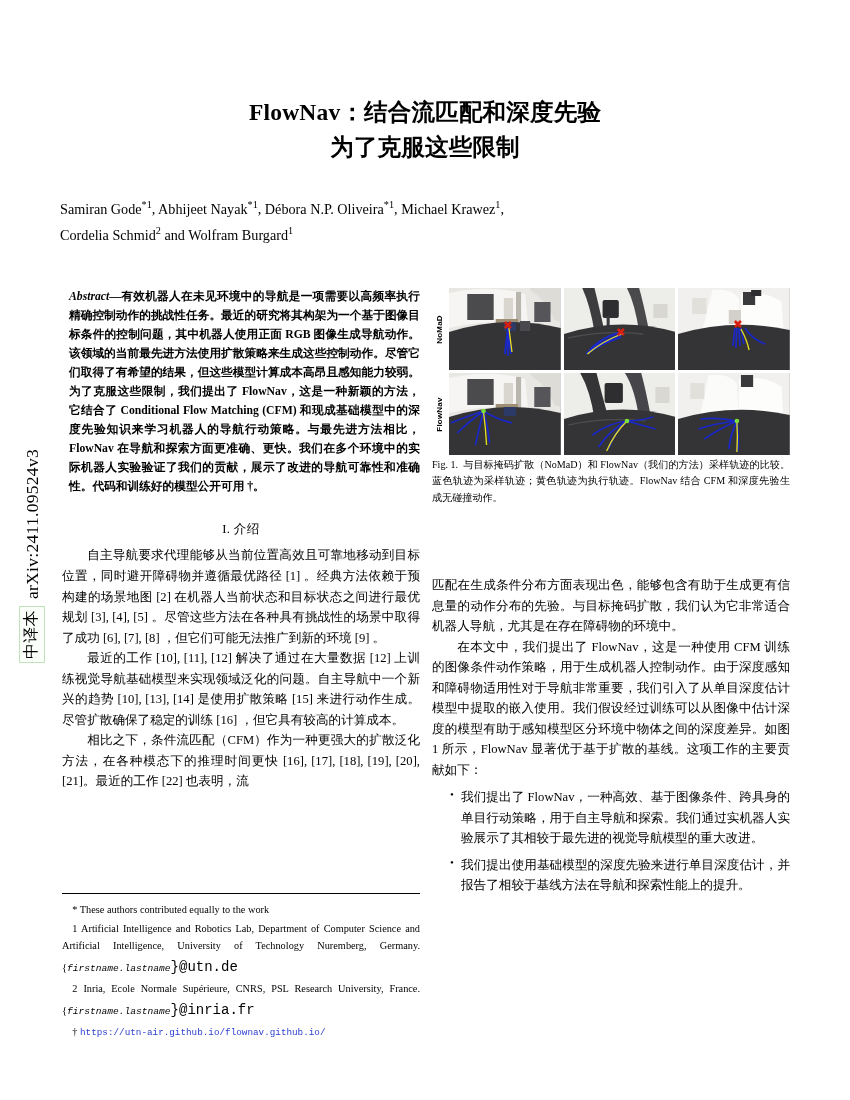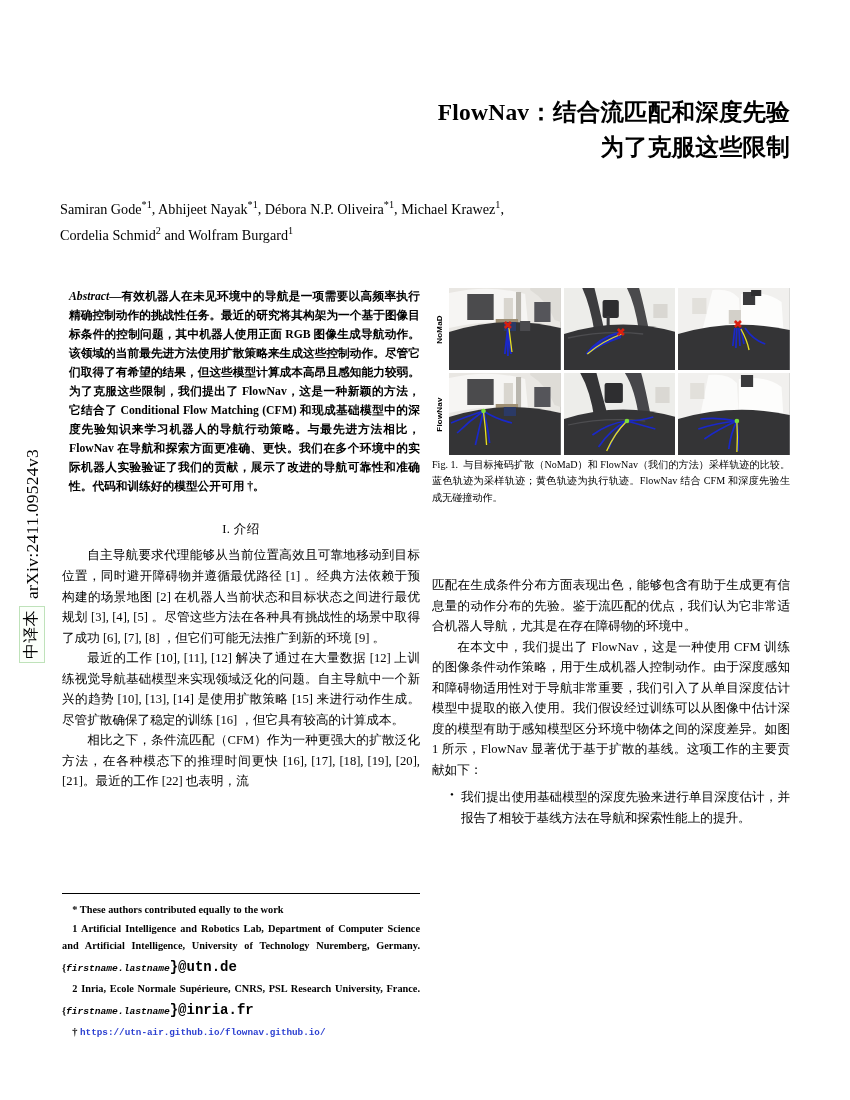--- a/index.html
+++ b/index.html
@@ -61,21 +61,20 @@
     left: 60px;
     top: 95px;
     width: 730px;
     text-align: center;
   }
   .paper-title {
     font-size: 23.5px;
     font-weight: bold;
     line-height: 1.48;
     letter-spacing: 0.2px;
-    text-align: right;
   }
   .title-line2 { display: block; }
 
   #authors-block {
     position: absolute;
     left: 60px;
     top: 196px;
     width: 730px;
     text-align: left;
     font-size: 14.2px;
@@ -151,21 +150,21 @@
     width: 358px;
     border-top: 1px solid #000;
     padding-top: 7px;
   }
   #footnotes .fn {
     font-size: 10.3px;
     line-height: 1.72;
     margin: 0 0 1px 0;
     text-align: justify;
   }
-  #footnotes .fn.ind { text-indent: 1em; font-weight: bold; }
+  #footnotes .fn.ind { text-indent: 1em; }
   .mono-italic {
     font-family: "Liberation Mono", "DejaVu Sans Mono", monospace;
     font-style: italic;
     font-size: 9.6px;
   }
   .mono {
     font-family: "Liberation Mono", "DejaVu Sans Mono", monospace;
     font-size: 14px;
     font-style: normal;
     margin-top: 24px;
@@ -398,19 +397,20 @@
     </div>
 
   </div>
 
   <div class="fig-caption">
     <span class="figlbl">Fig. 1.</span>&nbsp;&nbsp;<span>与目标掩码扩散（NoMaD）和 FlowNav（我们的方法）采样轨迹的比较。蓝色轨迹为采样轨迹；黄色轨迹为执行轨迹。FlowNav 结合 CFM 和深度先验生成无碰撞动作。</span>
   </div>
 </div>
 
 <div class="col" id="col-right" style="top:575px;">
-  <p class="body noindent">匹配在生成条件分布方面表现出色，能够包含有助于生成更有信息量的动作分布的先验。鉴于流匹配的优点，我们认为它非常适合机器人导航，尤其是在存在障碍物的环境中。</p>
+  <p class="body noindent">匹配在生成条件分布方面表现出色，能够包含有助于生成更有信息量的动作分布的先验。与目标掩码扩散，我们认为它非常适合机器人导航，尤其是在存在障碍物的环境中。</p>
   <p class="body">在本文中，我们提出了 FlowNav，这是一种使用 CFM 训练的图像条件动作策略，用于生成机器人控制动作。由于深度感知和障碍物适用性对于导航非常重要，我们引入了从单目深度估计模型中提取的嵌入使用。我们假设经过训练可以从图像中估计深度的模型有助于感知模型区分环境中物体之间的深度差异。如图 1 所示，FlowNav 显著优于基于扩散的基线。这项工作的主要贡献如下：</p>
 
   <ul class="contrib">
+    <li>我们提出了 FlowNav，一种高效、基于图像条件、跨具身的单目行动策略，用于自主导航和探索。我们通过实机器人实验展示了其相较于最先进的视觉导航模型的重大改进。</li>
     <li>我们提出使用基础模型的深度先验来进行单目深度估计，并报告了相较于基线方法在导航和探索性能上的提升。</li>
   </ul>
 </div>
 
 </body></html>

